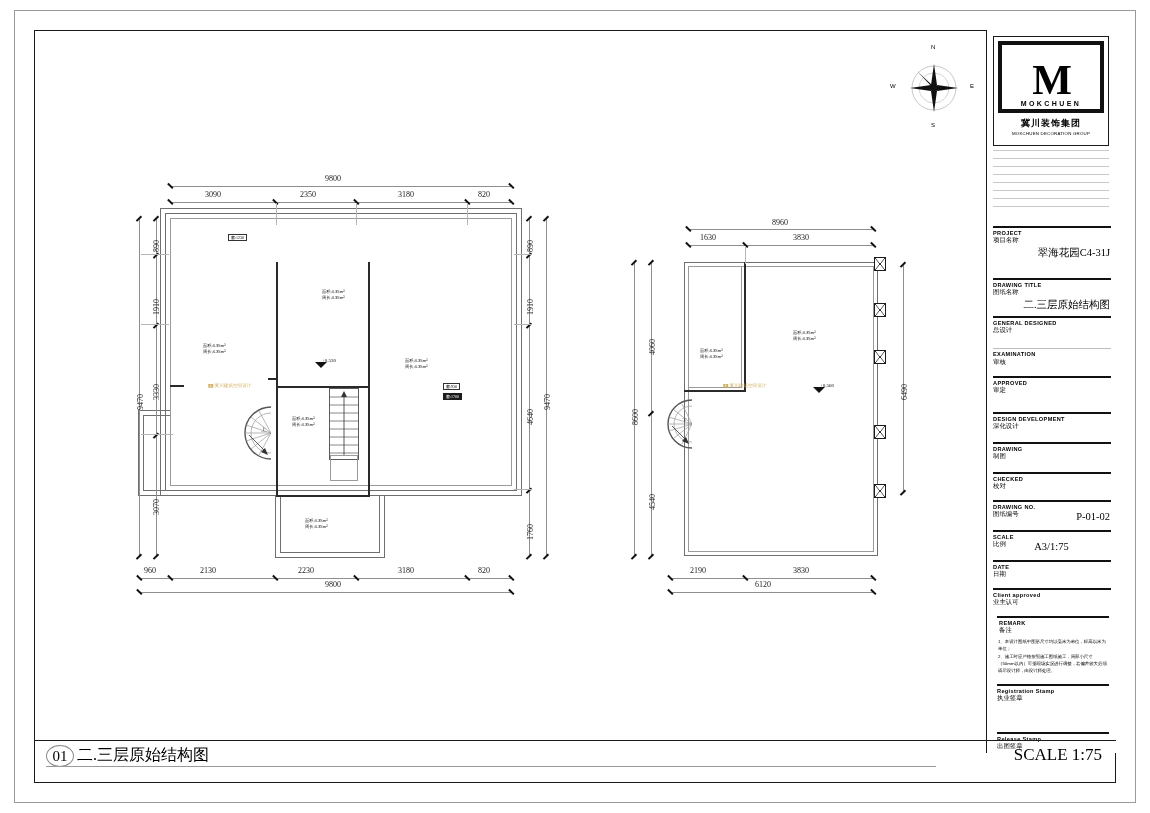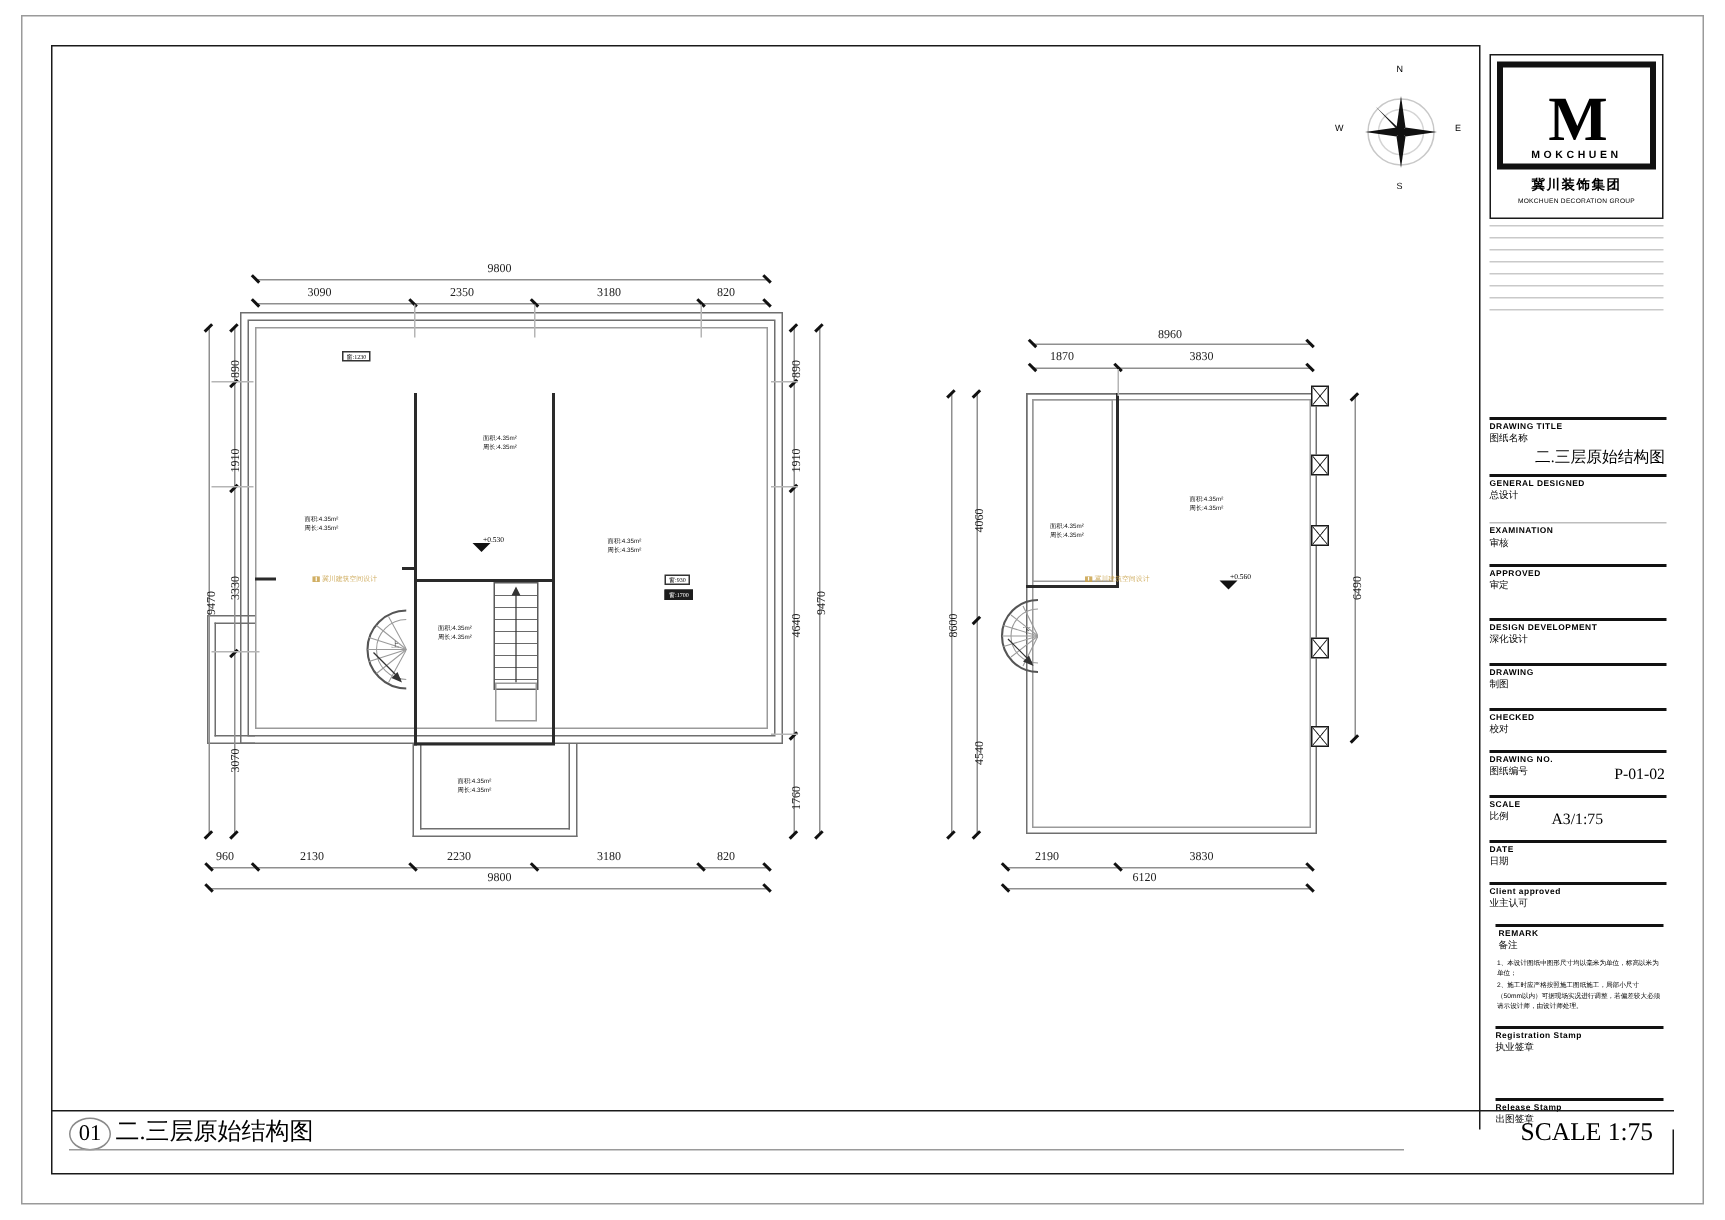--- a/index.html
+++ b/index.html
@@ -328,21 +328,21 @@
 
     <div class="dline h" style="left:688px;top:229px;width:186px;"></div>
     <div class="tick" style="left:685px;top:228px;"></div>
     <div class="tick" style="left:870px;top:228px;"></div>
     <div class="dim-txt" style="left:772px;top:218px;">8960</div>
 
     <div class="dline h" style="left:688px;top:245px;width:186px;"></div>
     <div class="tick" style="left:685px;top:244px;"></div>
     <div class="tick" style="left:742px;top:244px;"></div>
     <div class="tick" style="left:870px;top:244px;"></div>
-    <div class="dim-txt" style="left:700px;top:233px;">1870</div>
+    <div class="dim-txt" style="left:700px;top:233px;">1630</div>
     <div class="dim-txt" style="left:793px;top:233px;">3830</div>
     <div class="ext" style="left:745px;top:246px;height:18px;"></div>
 
     <div class="dline h" style="left:670px;top:578px;width:204px;"></div>
     <div class="tick" style="left:667px;top:577px;"></div>
     <div class="tick" style="left:742px;top:577px;"></div>
     <div class="tick" style="left:870px;top:577px;"></div>
     <div class="dim-txt" style="left:690px;top:566px;text-align:right;">2190</div>
     <div class="dim-txt" style="left:793px;top:566px;">3830</div>
 
@@ -384,20 +384,26 @@
       <div></div>
         <div></div>
         <div></div>
         <div></div>
         <div></div>
         <div></div>
         <div></div>
         <div></div>
     </div>
 
+    <div class="tb-sec" style="top:196px;">
+      <div class="bar"></div>
+      <div class="tb-en">PROJECT</div>
+      <div class="tb-cn">项目名称</div>
+      <div class="tb-val">翠海花园C4-31J</div>
+    </div>
 
     <div class="tb-sec" style="top:248px;">
       <div class="bar"></div>
       <div class="tb-en">DRAWING TITLE</div>
       <div class="tb-cn">图纸名称</div>
       <div class="tb-val">二.三层原始结构图</div>
     </div>
 
     <div class="tb-sec" style="top:286px;">
       <div class="bar"></div>

